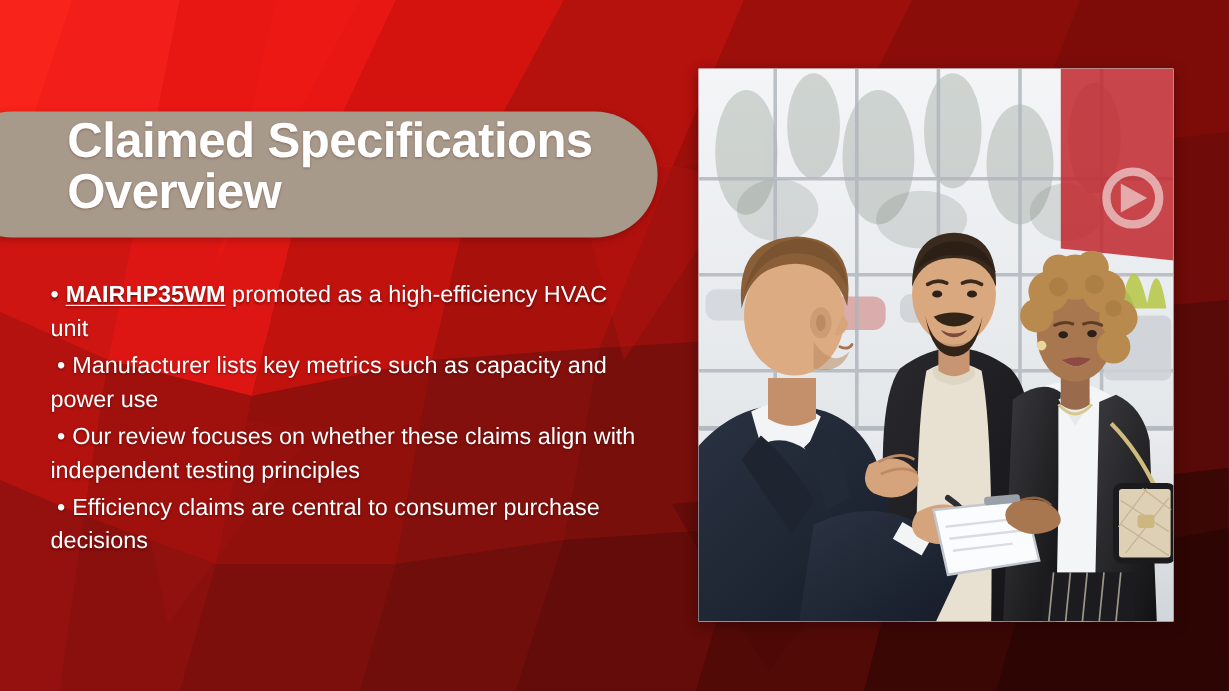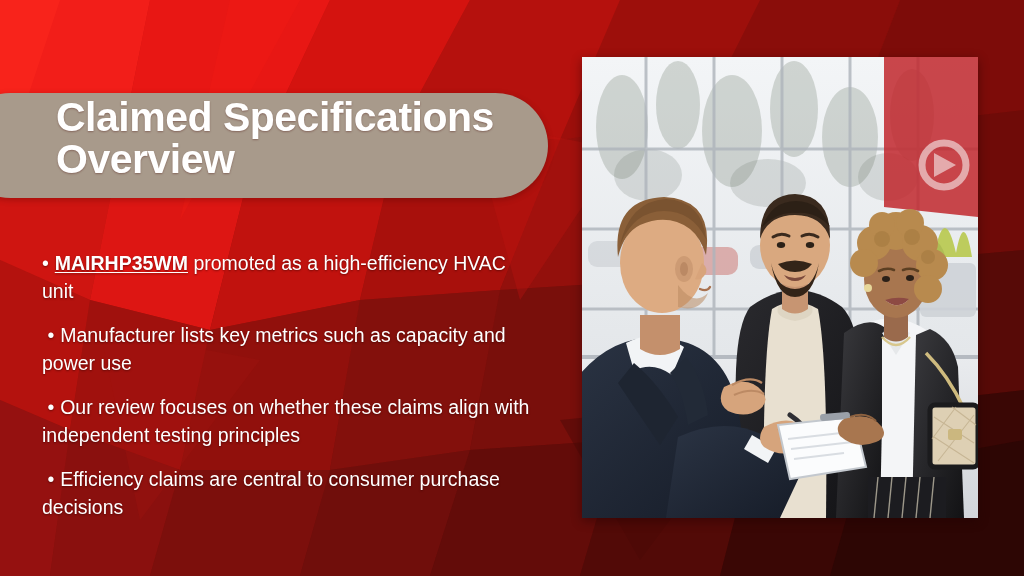--- a/index.html
+++ b/index.html
@@ -47,32 +47,32 @@
     line-height: 1.03;
     letter-spacing: -0.5px;
     text-shadow: 0 1px 2px rgba(70,10,6,0.35);
     white-space: pre-line;
   }
 
   
   #body-block {
     position: absolute;
     left: 42px;
-    top: 249px;
+    top: 232px;
     width: 492px;
     color: #ffffff;
     font-size: 19.5px;
     line-height: 28px;
     text-shadow: 0 1px 2px rgba(50,4,3,0.55);
   }
   .bullet-line {
     margin: 0;
     padding: 0;
   }
-  .bullet-line + .bullet-line { margin-top: 16px; }
+  .bullet-line + .bullet-line { margin-top: 3px; }
   .bullet-mark { letter-spacing: 0.5px; }
   .lead-space { letter-spacing: 0; }
   .emph {
     font-weight: bold;
     text-decoration: underline;
     text-underline-offset: 2px;
   }
 
   
   #photo-frame {

